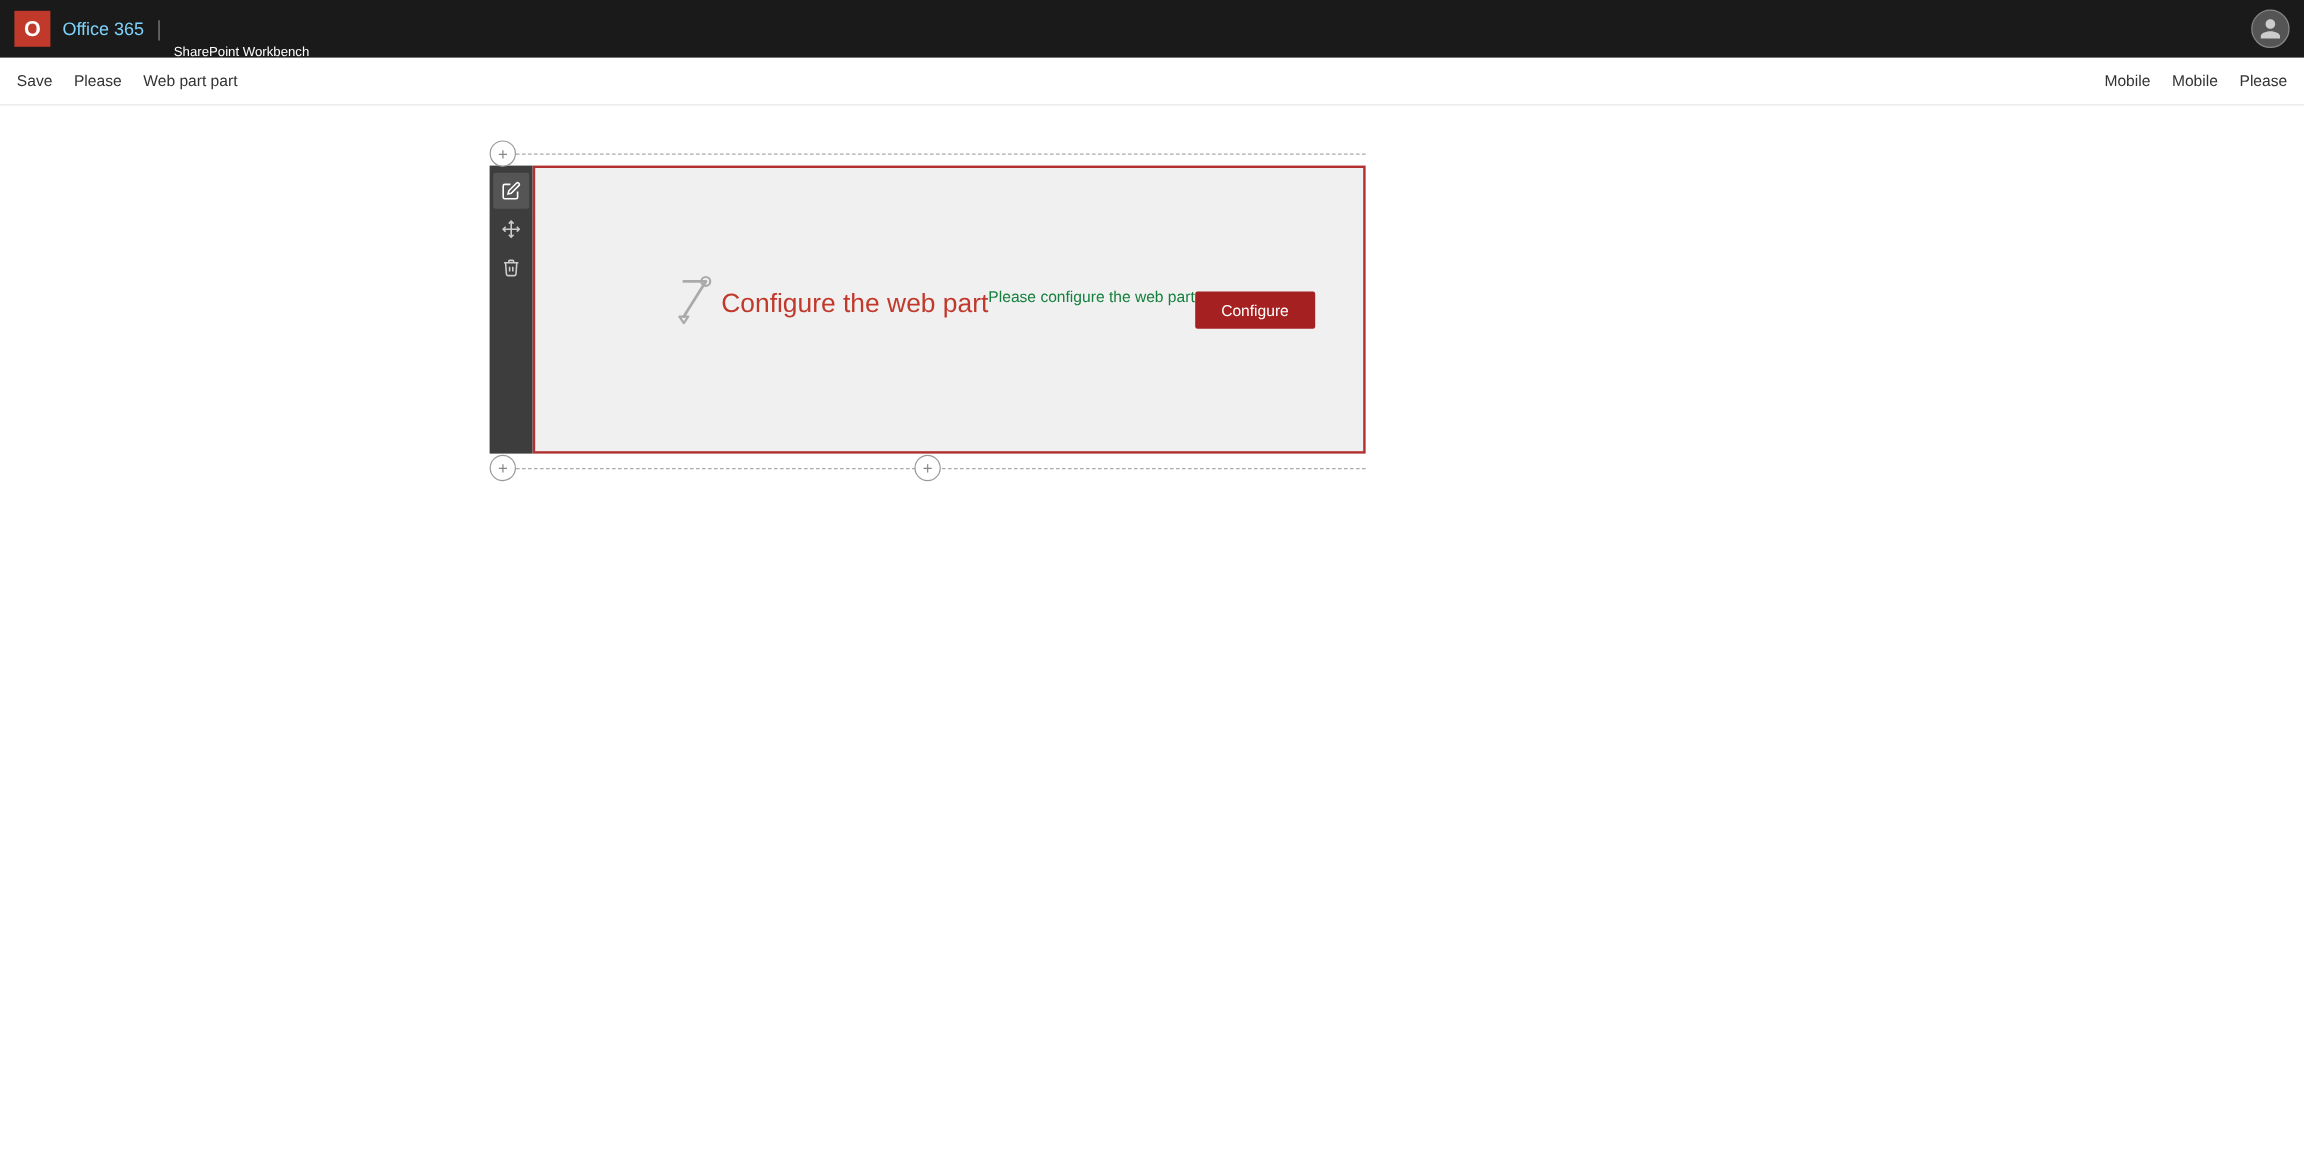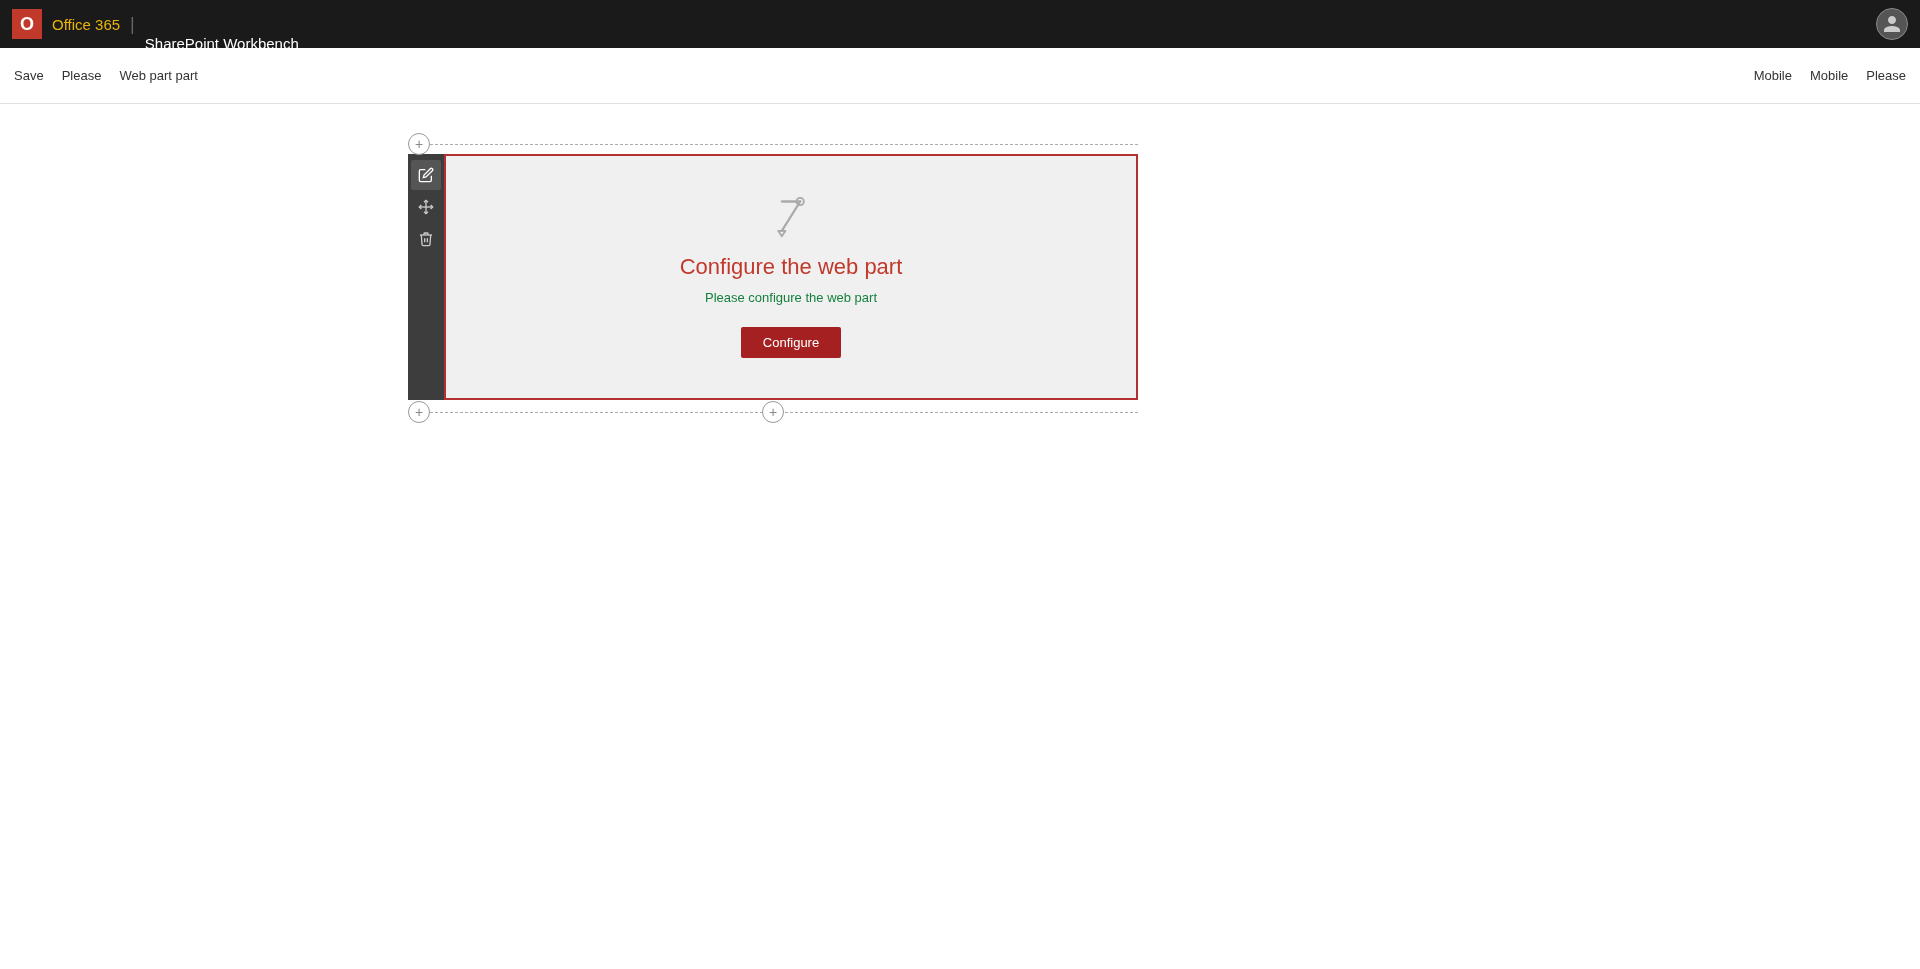--- a/index.html
+++ b/index.html
@@ -23,32 +23,32 @@
       justify-content: center;
       margin-right: 10px;
       flex-shrink: 0;
     }
     .office-logo-square span {
       color: white;
       font-size: 18px;
       font-weight: bold;
     }
     .top-bar-title {
-      color: #eab308;
+      color: #7dd3fc;
       font-size: 15px;
       font-weight: 300;
     }
     .top-bar-divider {
       color: #666;
       margin: 0 10px;
       font-size: 18px;
     }
     .top-bar-subtitle {
       color: white;
-      font-size: 15px;
+      font-size: 11px;
       font-weight: 300;
       margin-top: 39px;
     }
     .top-bar-right {
       margin-left: auto;
       display: flex;
       align-items: center;
       gap: 6px;
     }
     .user-avatar {
@@ -65,21 +65,21 @@
       width: 20px;
       height: 20px;
       fill: #ccc;
     }
 
     
     .toolbar-bar {
       display: flex;
       align-items: center;
       background: #fff;
-      height: 56px;
+      height: 40px;
       padding: 0 14px;
       border-bottom: 1px solid #e0e0e0;
       gap: 18px;
     }
     .toolbar-bar-left {
       display: flex;
       align-items: center;
       gap: 18px;
       flex: 1;
     }
@@ -179,23 +179,23 @@
       background: #555;
       color: #fff;
     }
 
     
     .webpart-panel {
       flex: 1;
       background: #f0f0f0;
       border: 2px solid #b33030;
       display: flex;
-      flex-direction: column;
-      align-items: center;
-      justify-content: flex-start;
+      flex-direction: row;
+      align-items: center;
+      justify-content: flex-end;
       min-height: 240px;
       padding: 40px;
     }
     .webpart-icon {
       margin-bottom: 10px;
       color: #999;
     }
     .webpart-icon svg {
       width: 44px;
       height: 44px;

